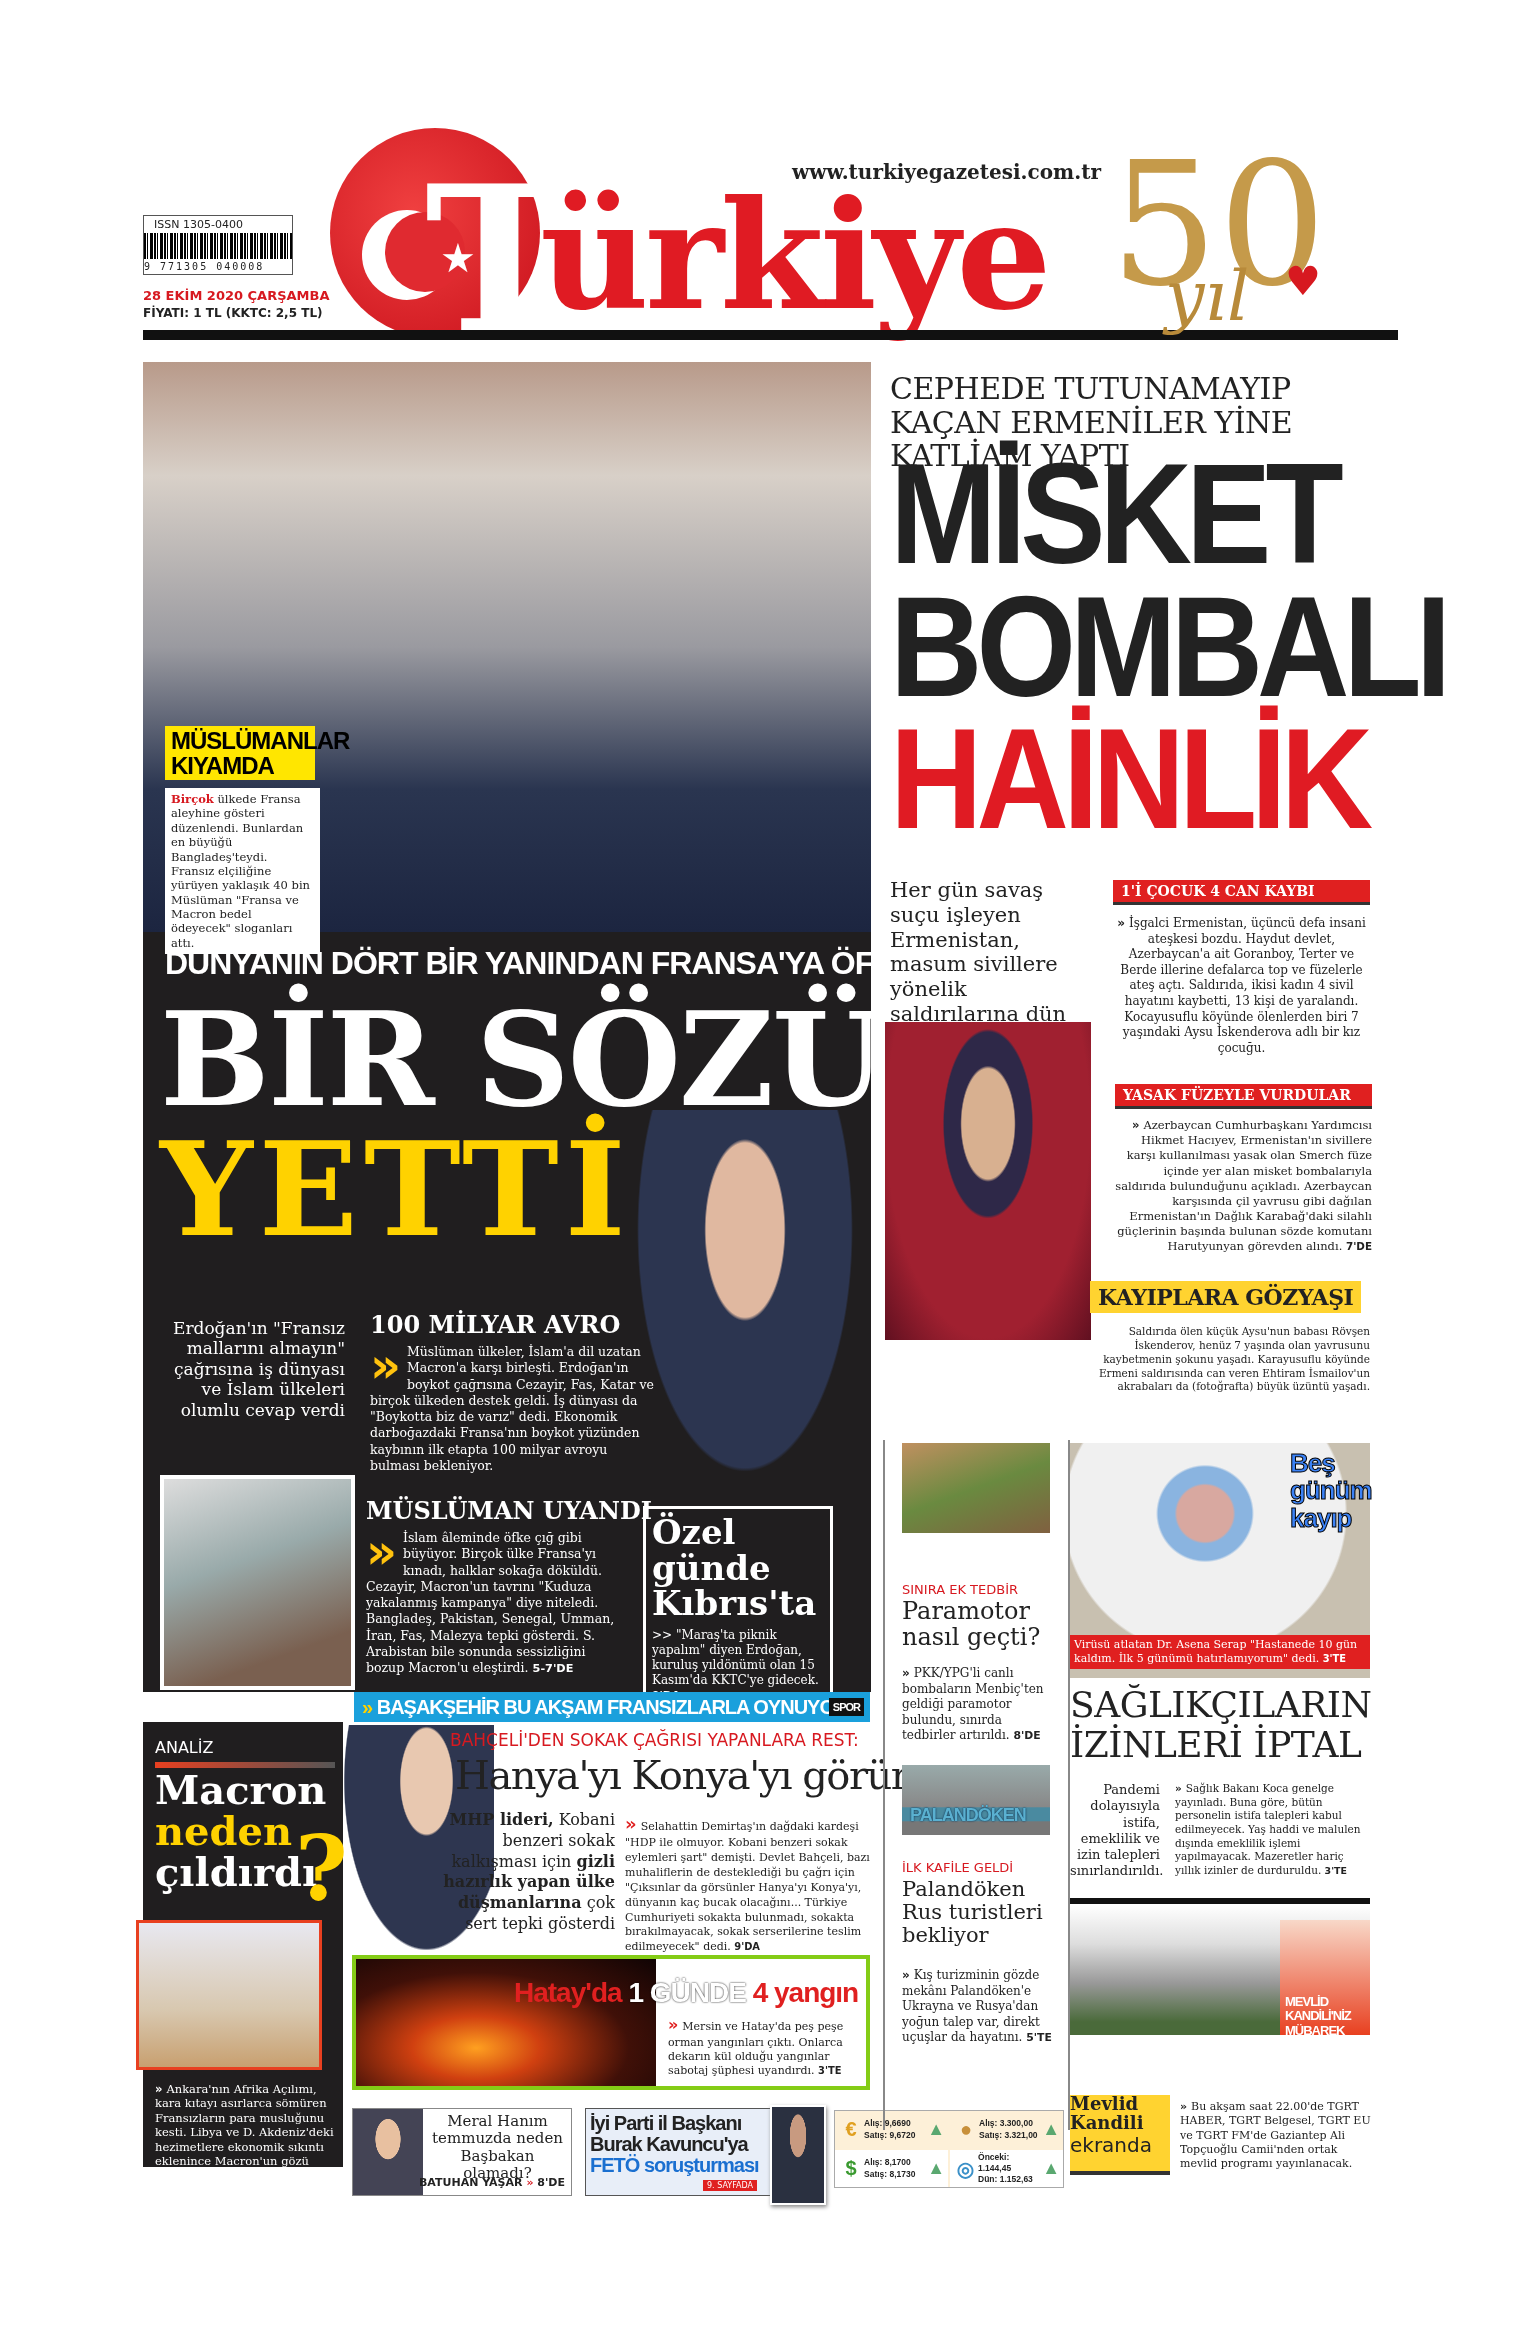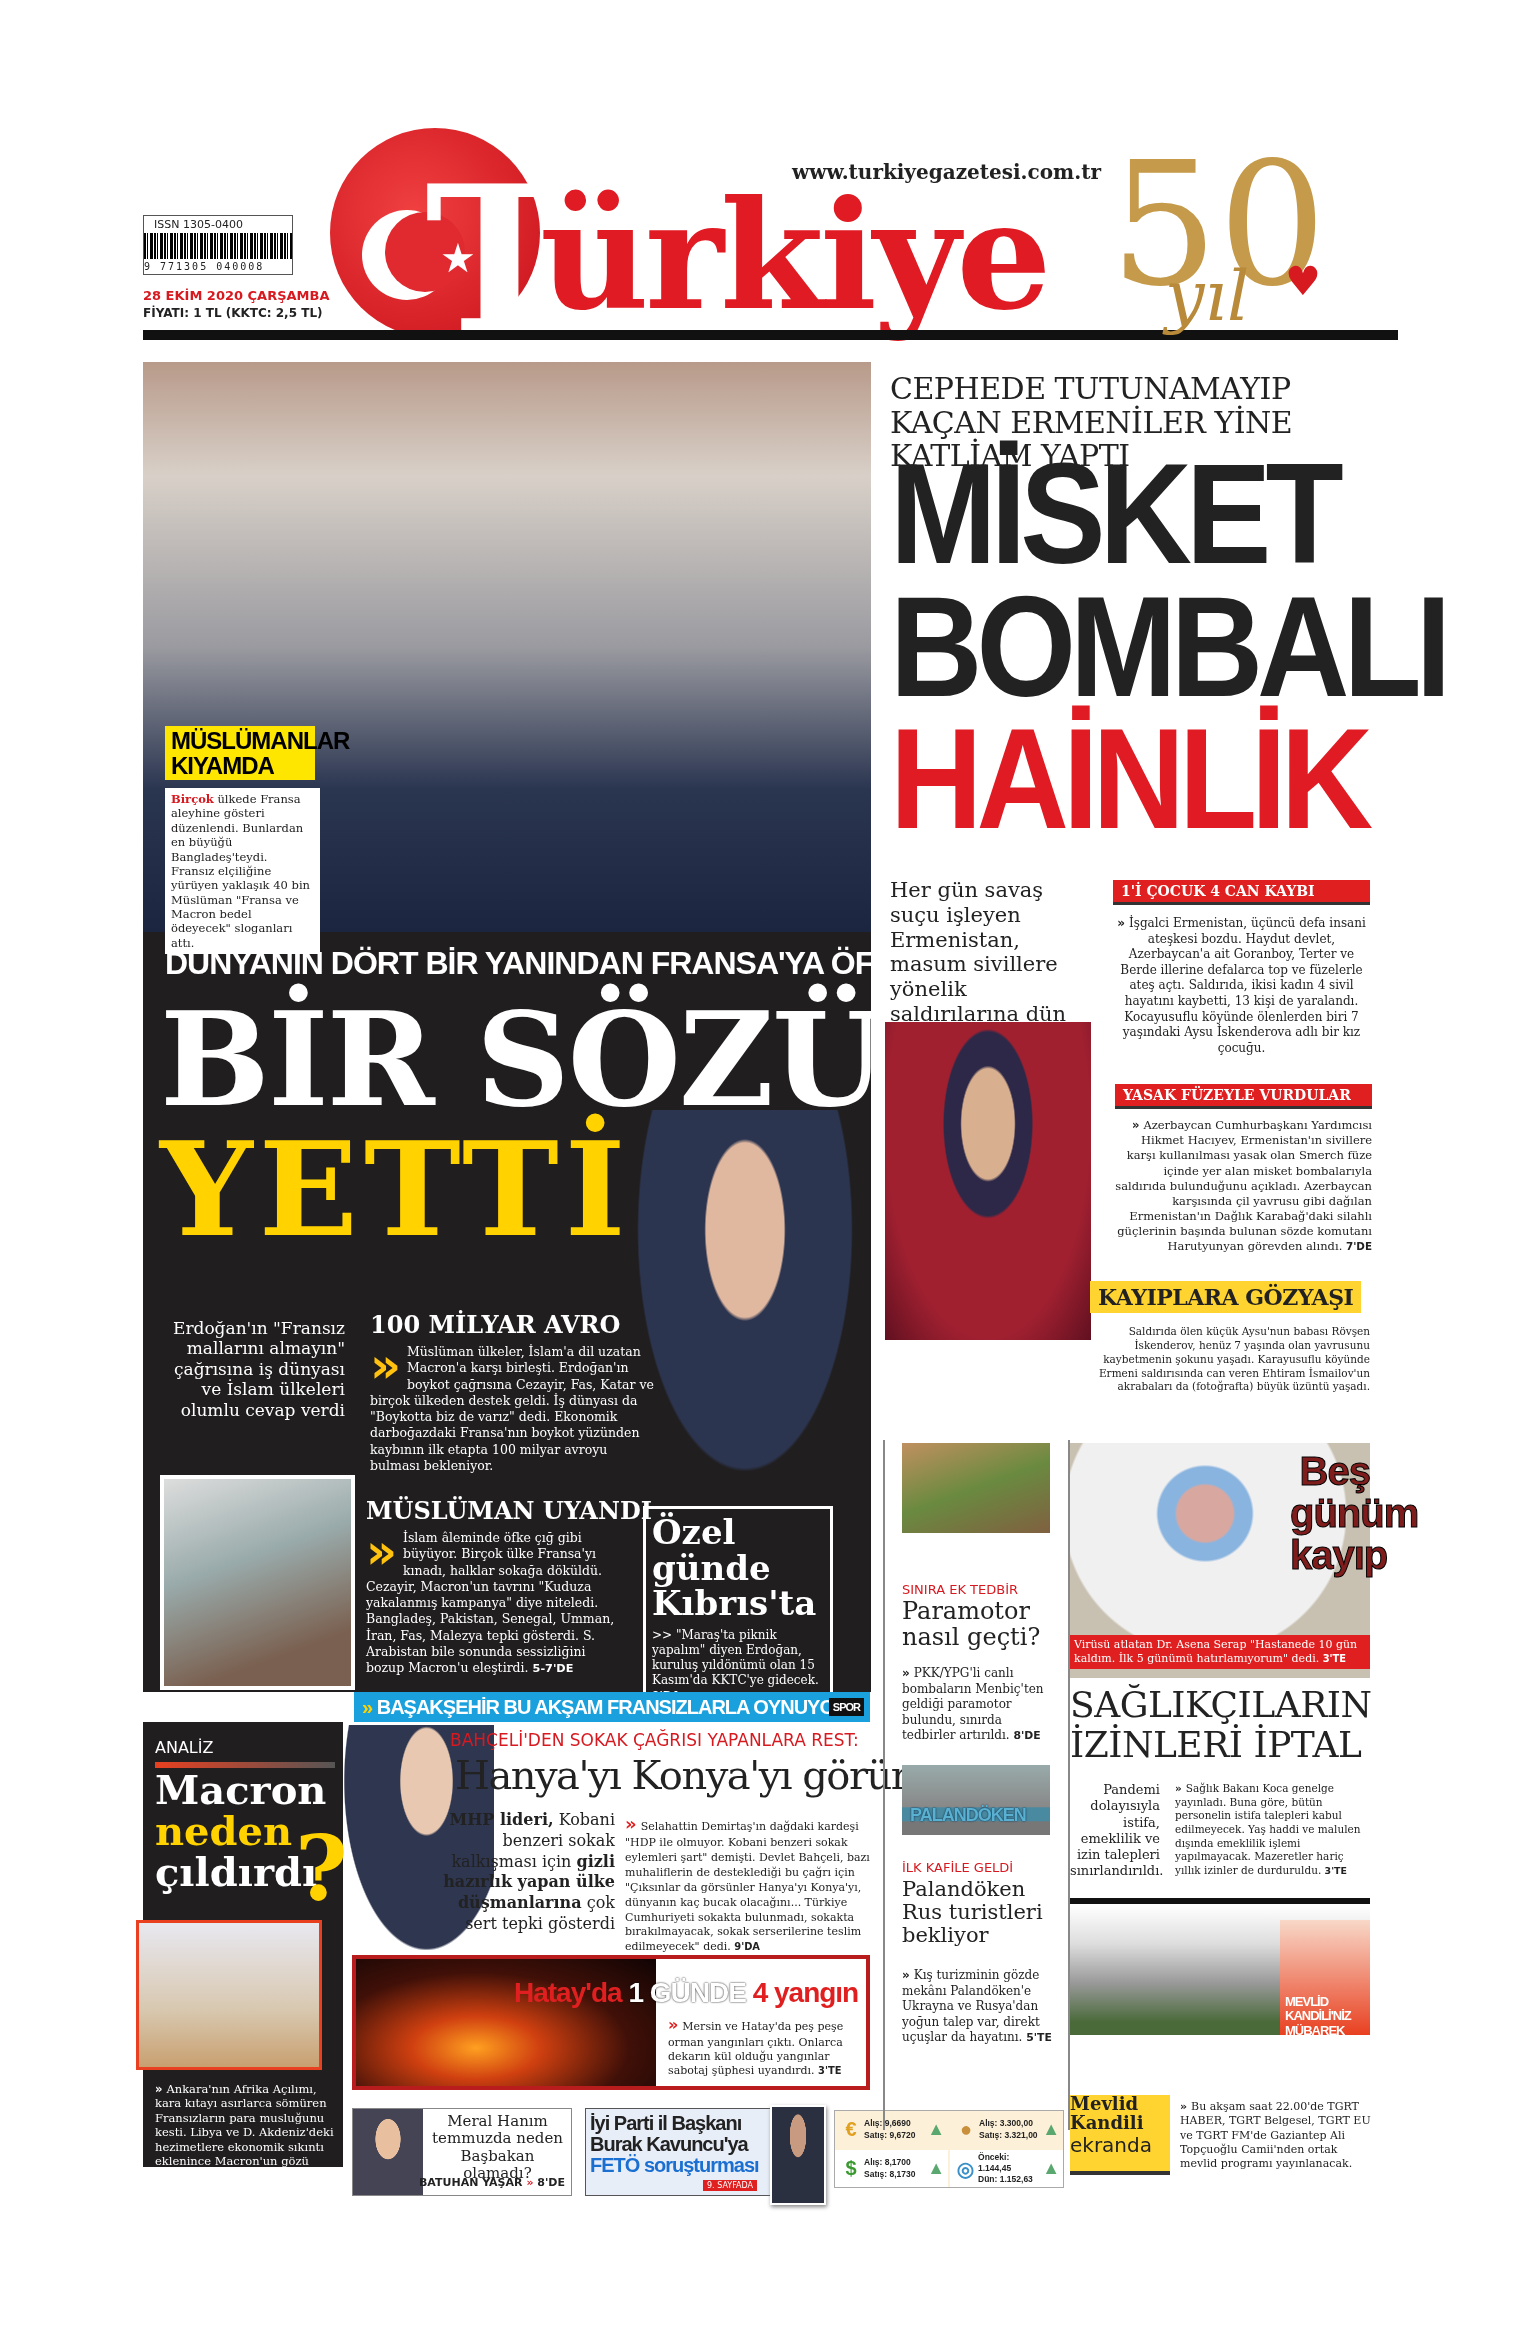--- a/index.html
+++ b/index.html
@@ -63,21 +63,21 @@
 #cartoon-t{left:155px;top:2082px;width:180px;color:#fff;font-size:11.5px;line-height:1.25}
 
 
 #bahceli-photo{left:344px;top:1725px;width:150px;height:225px;background:radial-gradient(ellipse at 55% 25%,#e8c8b0 0 22%,#2e3650 23% 70%,#fff 71%)}
 #bah-kick{left:450px;top:1730px;color:#d71920;font-size:17px;font-family:"DejaVu Sans",sans-serif;white-space:nowrap}
 #bah-h{left:455px;top:1752px;font-size:40px;font-family:"DejaVu Serif",serif;white-space:nowrap;letter-spacing:-1.5px}
 #bah-l{left:440px;top:1810px;width:175px;text-align:right;font-size:16px;line-height:1.3}
 #bah-r{left:625px;top:1812px;width:245px;font-size:11px;line-height:1.35}
 
 
-#hatay{left:352px;top:1955px;width:518px;height:135px;border:4px solid #b91c1c;background:#fff}
+#hatay{left:352px;top:1955px;width:518px;height:135px;border:4px solid #84cc16;background:#fff}
 #hatay-img{position:absolute;left:0;top:0;width:300px;height:127px;background:radial-gradient(ellipse at 40% 70%,#ffa020 0%,#d04010 25%,#401008 60%,#100404 100%)}
 #hatay-h{position:absolute;left:158px;top:18px;font-size:28px;white-space:nowrap}
 #hatay-h .r{color:#e02020}
 #hatay-t{position:absolute;left:312px;top:56px;width:198px;font-size:11px;line-height:1.3}
 
 
 #meral{left:352px;top:2108px;width:220px;height:88px;border:1px solid #888}
 #meral-ph{position:absolute;left:0;top:0;width:70px;height:86px;background:radial-gradient(ellipse at 50% 35%,#e8c0a0 0 25%,#445 26%)}
 #meral-t{position:absolute;left:72px;top:4px;width:145px;text-align:center;font-size:15px;line-height:1.15}
 #meral-a{position:absolute;right:6px;bottom:6px;font-size:11px;font-weight:bold;font-family:"DejaVu Sans",sans-serif}
@@ -111,21 +111,21 @@
 #vsep2{left:1068px;top:1440px;width:2px;height:690px;background:#888}
 #para-img{left:902px;top:1443px;width:148px;height:90px;background:linear-gradient(160deg,#c09060,#6a8a40 50%,#806040)}
 #para-k{left:902px;top:1582px;color:#d71920;font-size:13px;font-family:"DejaVu Sans",sans-serif}
 #para-h{left:902px;top:1598px;font-size:24px;line-height:1.1}
 #para-t{left:902px;top:1666px;width:150px;font-size:12px;line-height:1.3}
 #pal-img{left:902px;top:1765px;width:148px;height:70px;background:linear-gradient(180deg,#9aa 0%,#888 60%,#4a8aa0 61% 80%,#777 81%)}
 #pal-k{left:902px;top:1860px;color:#d71920;font-size:13px;font-family:"DejaVu Sans",sans-serif}
 #pal-h{left:902px;top:1878px;font-size:21px;line-height:1.1}
 #pal-t{left:902px;top:1968px;width:150px;font-size:12px;line-height:1.3}
 #doc{left:1070px;top:1443px;width:300px;height:235px;background:radial-gradient(ellipse at 45% 30%,#d8a8a0 0 12%,#8ab4e0 13% 20%,#f0f0f0 21% 60%,#c8c0b0 61%)}
-#bes{left:1290px;top:1450px;font-size:40px;line-height:1.05;color:#7f1d1d;text-align:right;-webkit-text-stroke:1px #000}
+#bes{left:1290px;top:1450px;font-size:26px;line-height:1.05;color:#3b82f6;text-align:left;-webkit-text-stroke:1px #000}
 #doc-cap{left:1070px;top:1635px;width:300px;background:#e02020;color:#fff;font-size:11px;padding:3px 4px;line-height:1.25}
 #saglik-h{left:1070px;top:1685px;font-size:36px;line-height:1.1;letter-spacing:-0.5px}
 #saglik-l{left:1070px;top:1782px;width:90px;text-align:right;font-size:13px;line-height:1.25}
 #saglik-r{left:1175px;top:1782px;width:195px;font-size:10.5px;line-height:1.3}
 #hr-r{left:1070px;top:1898px;width:300px;height:6px;background:#111}
 #mosque{left:1070px;top:1905px;width:300px;height:130px;background:linear-gradient(180deg,#fff 0%,#ddd 30%,#999 60%,#4a6a3a 90%)}
 #mevlid-red{left:1280px;top:1920px;width:90px;height:115px;background:linear-gradient(180deg,#f8d8c8,#e84020)}
 #mevlid-red-t{left:1285px;top:1995px;color:#fff;font-size:13px;line-height:1.1}
 #mevlid-box{left:1070px;top:2095px;width:100px;height:80px;background:#ffd330;border-bottom:4px solid #333}
 #mevlid-box .h{font-size:18px;font-weight:bold;line-height:1.05}

